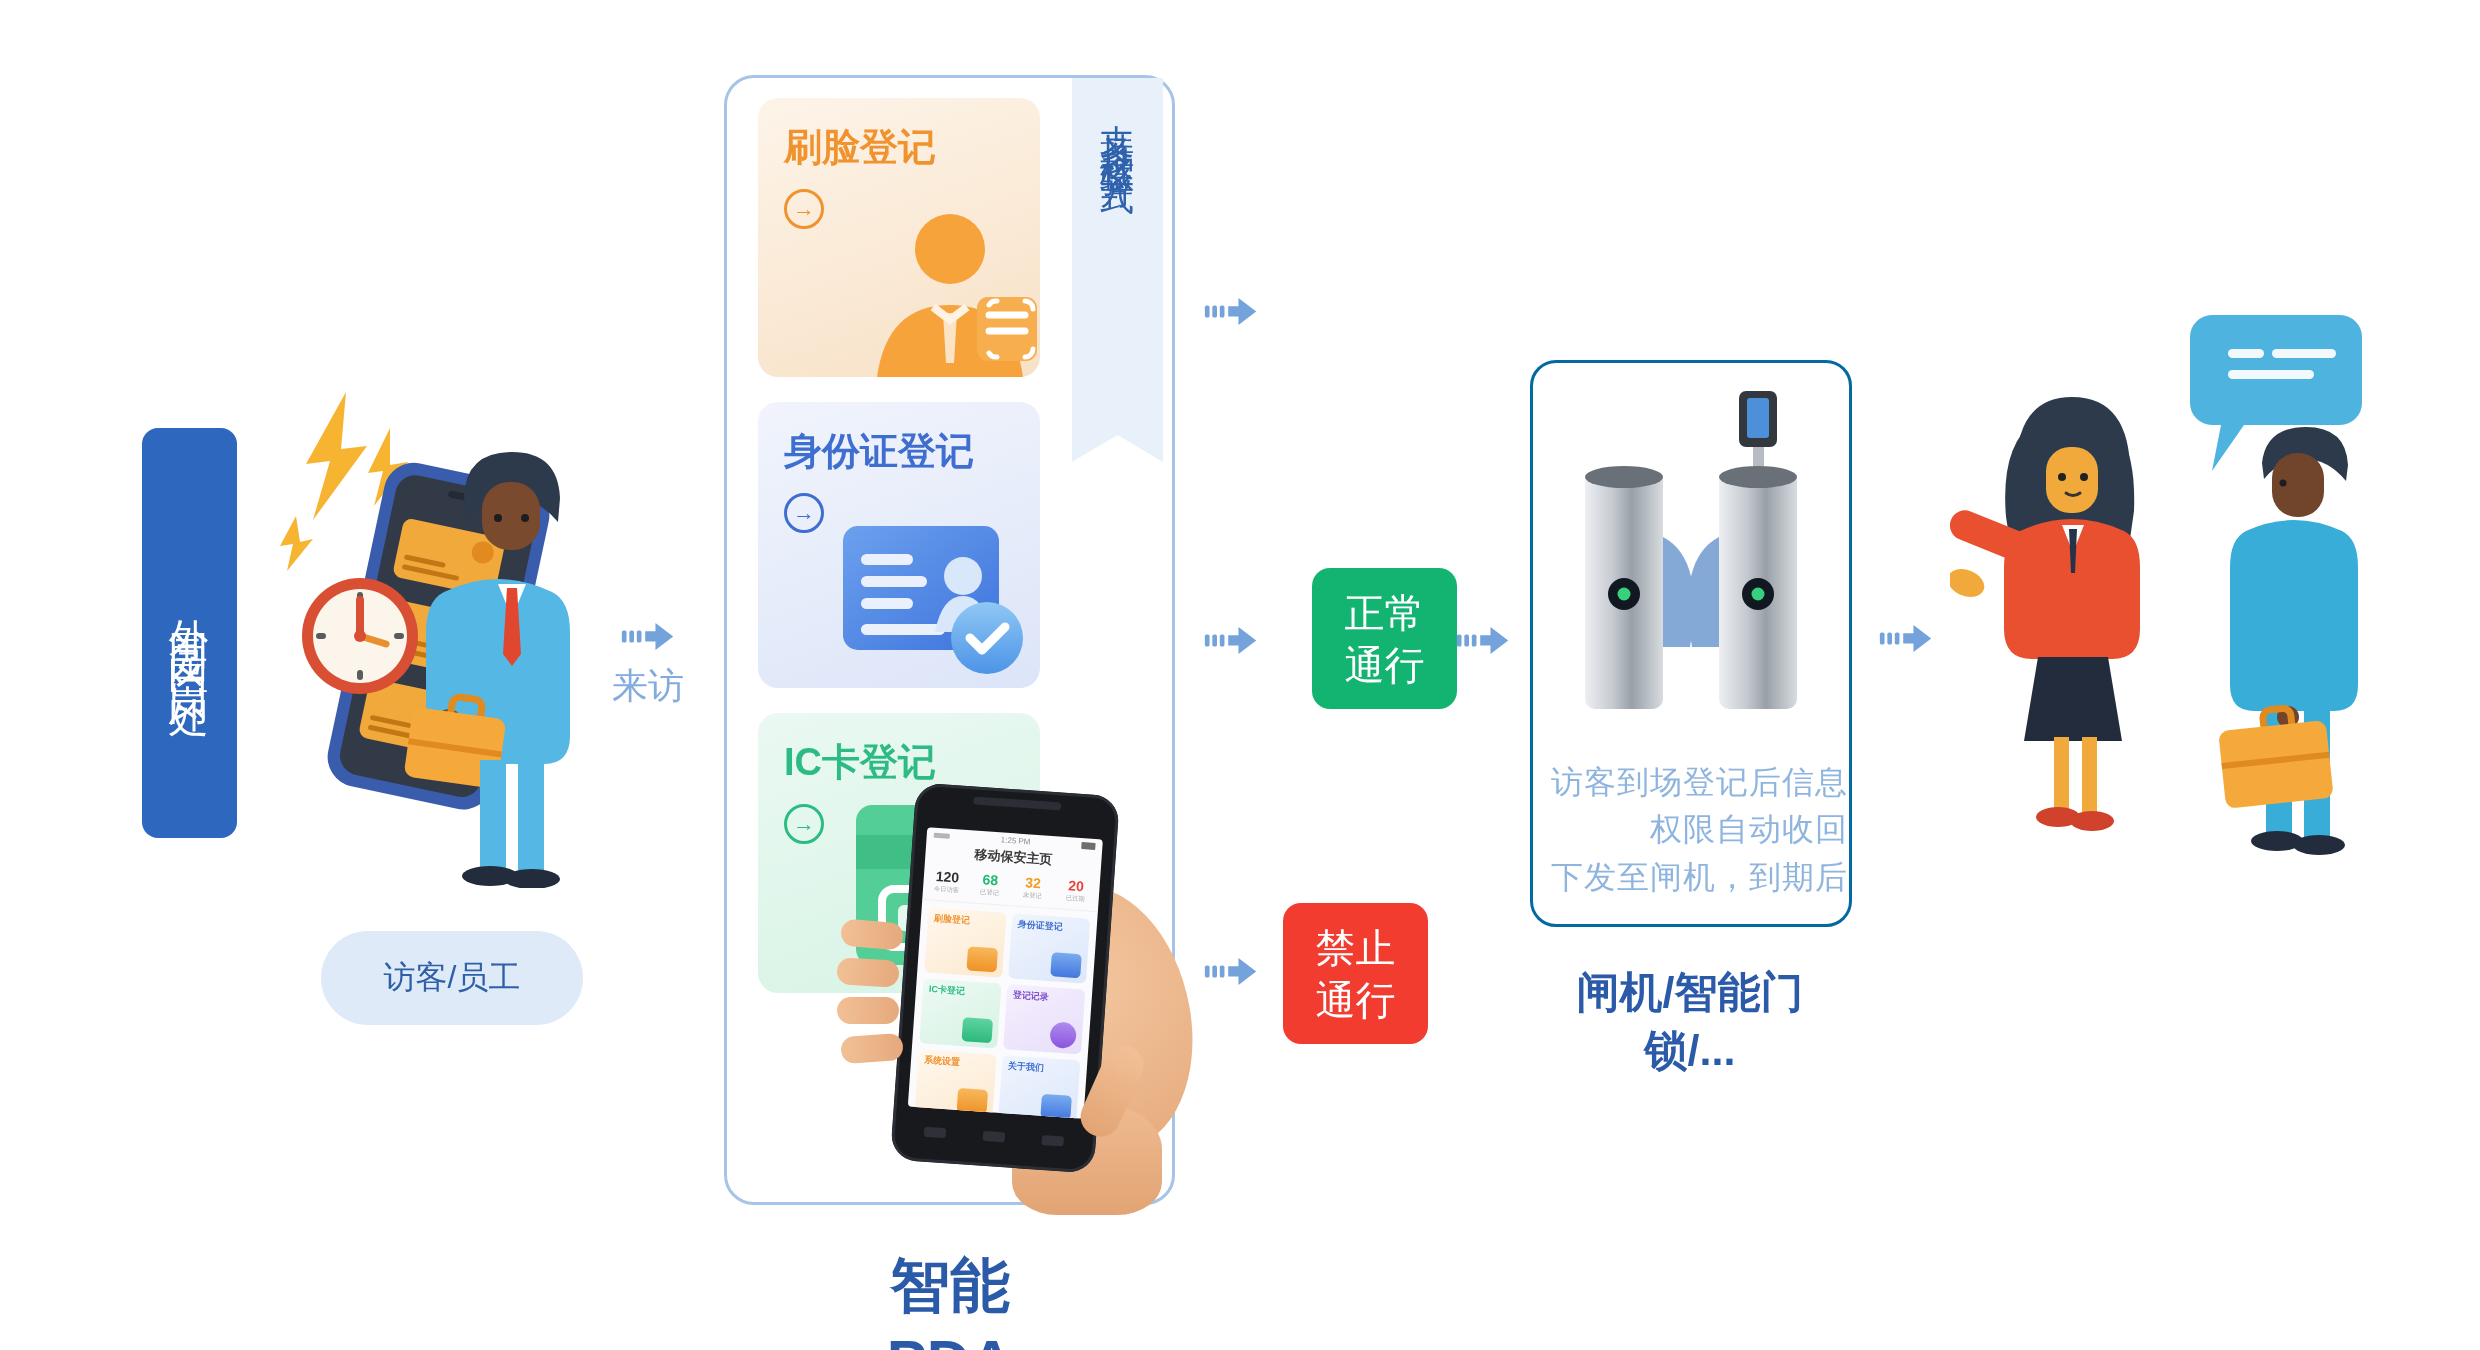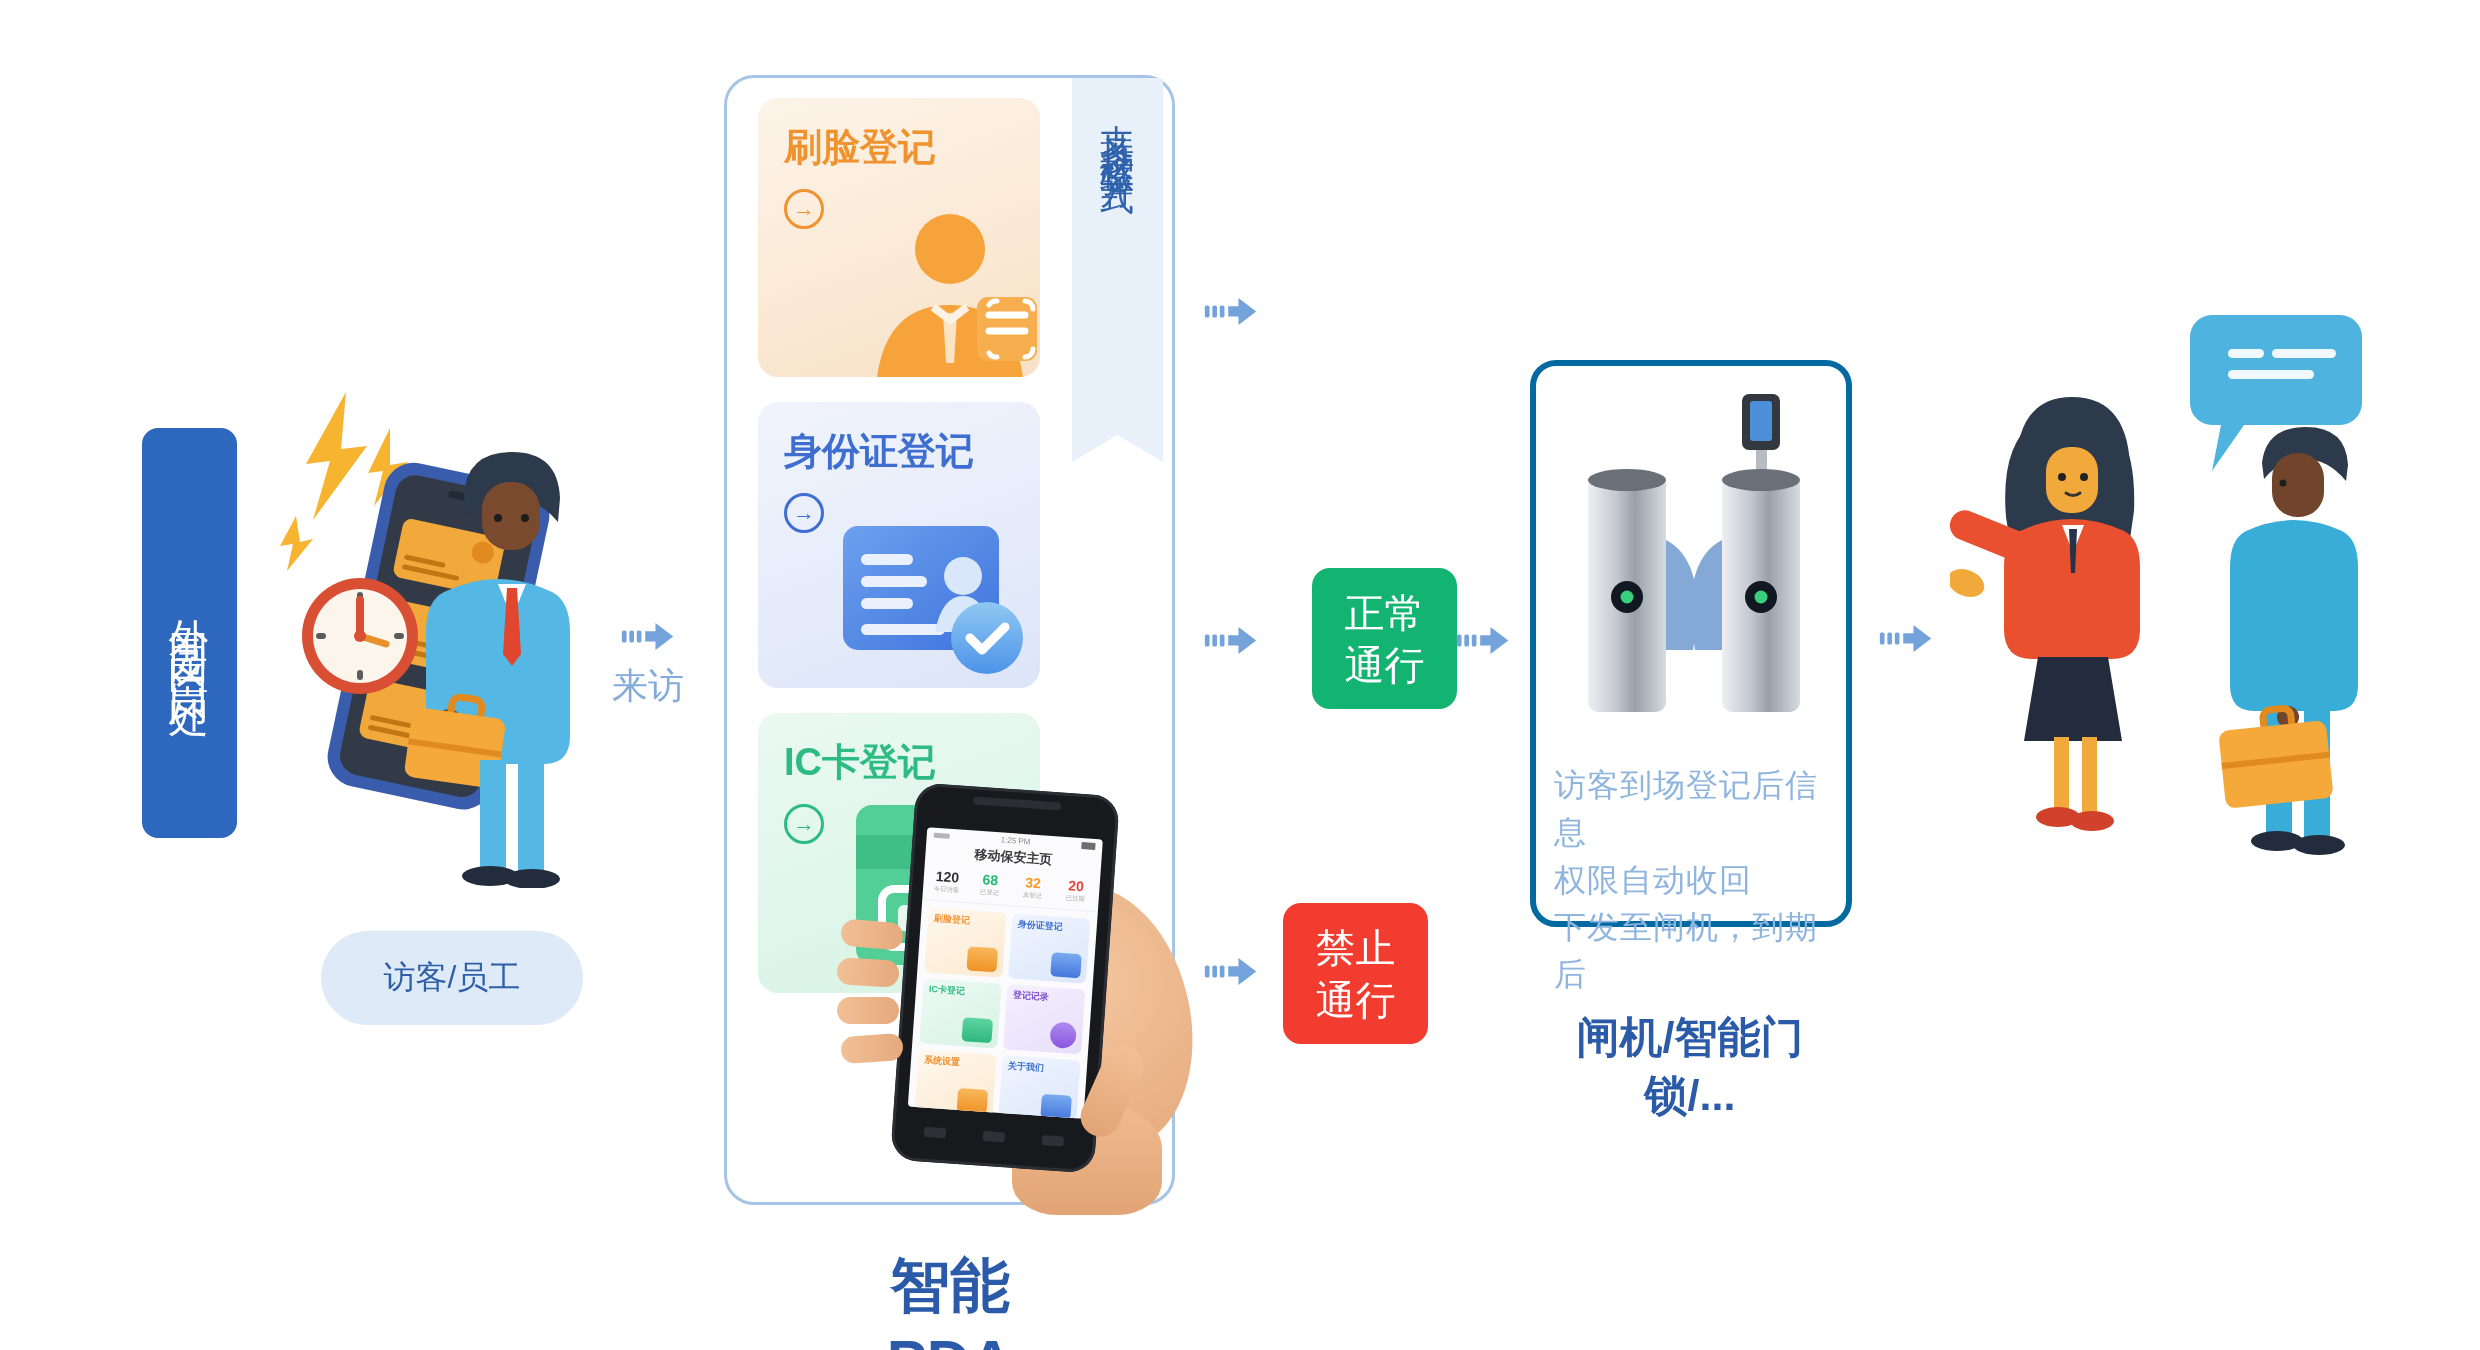--- a/index.html
+++ b/index.html
@@ -105,26 +105,26 @@
 
   
   .outcome{position:absolute;width:145px;height:141px;border-radius:18px;color:#fff;font-size:40px;
            font-weight:500;line-height:1.3;display:flex;flex-direction:column;align-items:center;justify-content:center;}
   #outcome-alarm{left:1283px;top:238px;background:#F6921E;}
   #outcome-normal{left:1312px;top:568px;background:#13B471;}
   #outcome-deny{left:1283px;top:903px;background:#F23C30;}
 
   
   .gate-panel{position:absolute;left:1530px;top:360px;width:322px;height:567px;background:#fff;
-              border:6px solid #0369a1;border-radius:26px;box-sizing:border-box;}
+              border:3px solid #0369a1;border-radius:26px;box-sizing:border-box;text-align:right;}
   .turnstile-svg{position:absolute;left:22px;top:26px;width:272px;height:348px;}
   .gate-note{position:absolute;left:18px;top:396px;font-size:32px;color:#8FB5DF;line-height:1.48;
              letter-spacing:1px;}
   .gate-note span{display:block;}
-  #gate-caption{left:1545px;top:964px;width:290px;font-size:43px;margin-top:45px;}
+  #gate-caption{left:1545px;top:964px;width:290px;font-size:43px;}
 
   
   #visitor-svg{position:absolute;left:268px;top:378px;width:345px;height:510px;}
   #people-svg{position:absolute;left:1950px;top:285px;width:440px;height:580px;}
 </style>
 </head>
 <body>
 
 <div class="stage">
 

